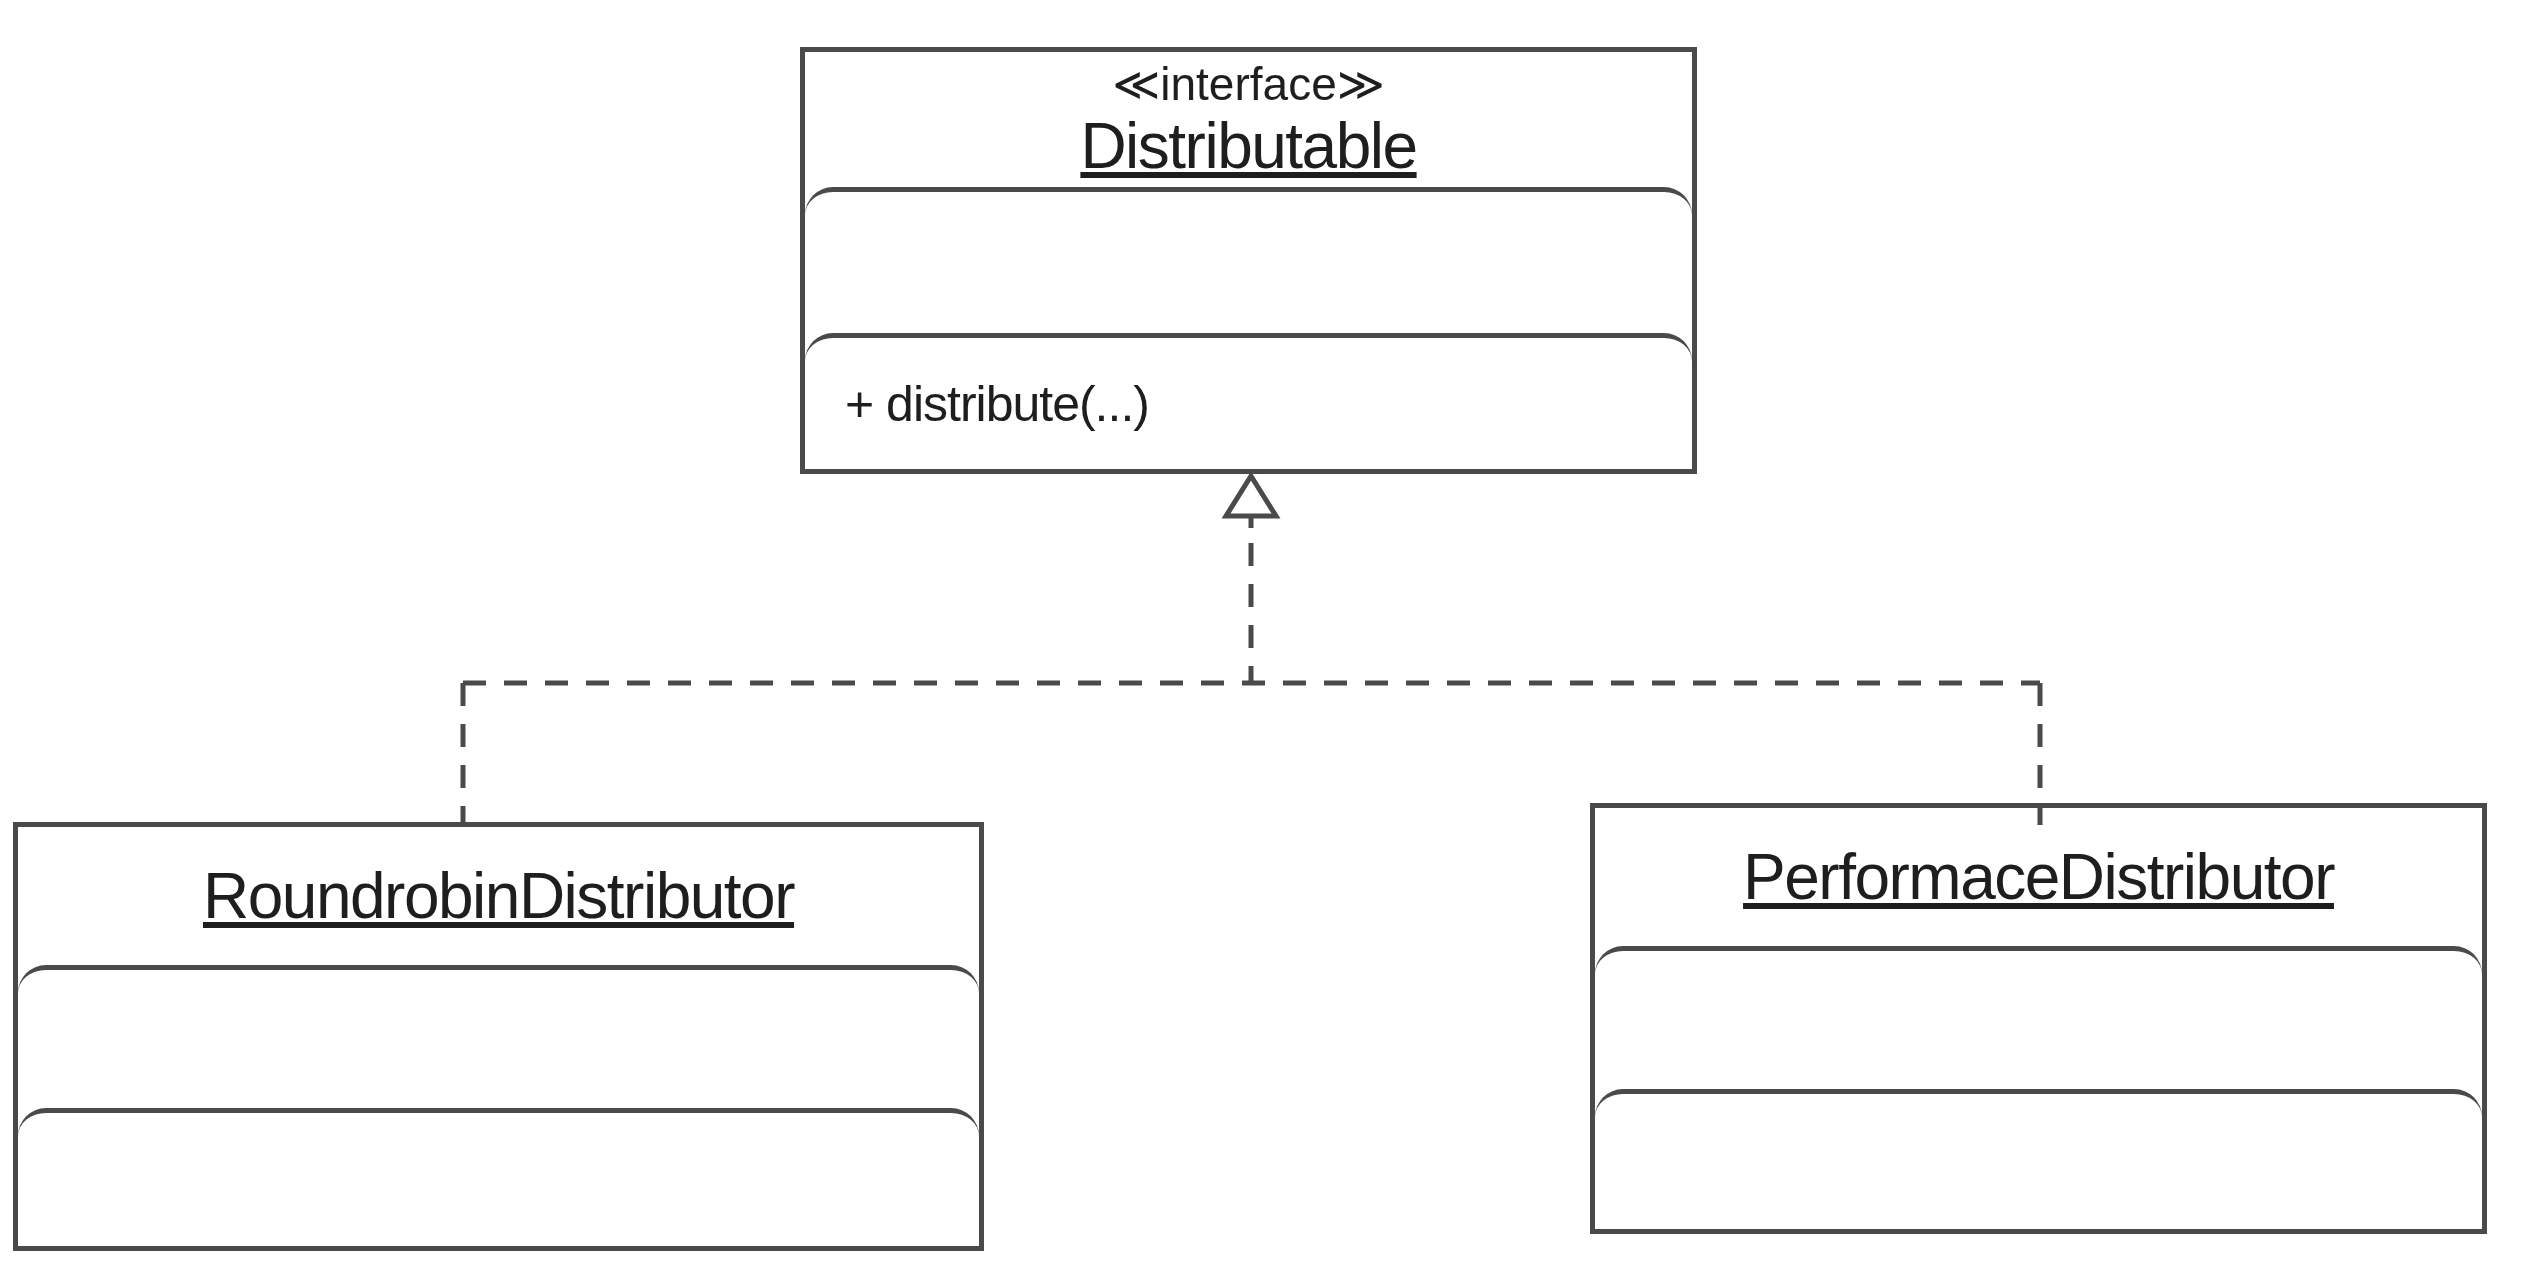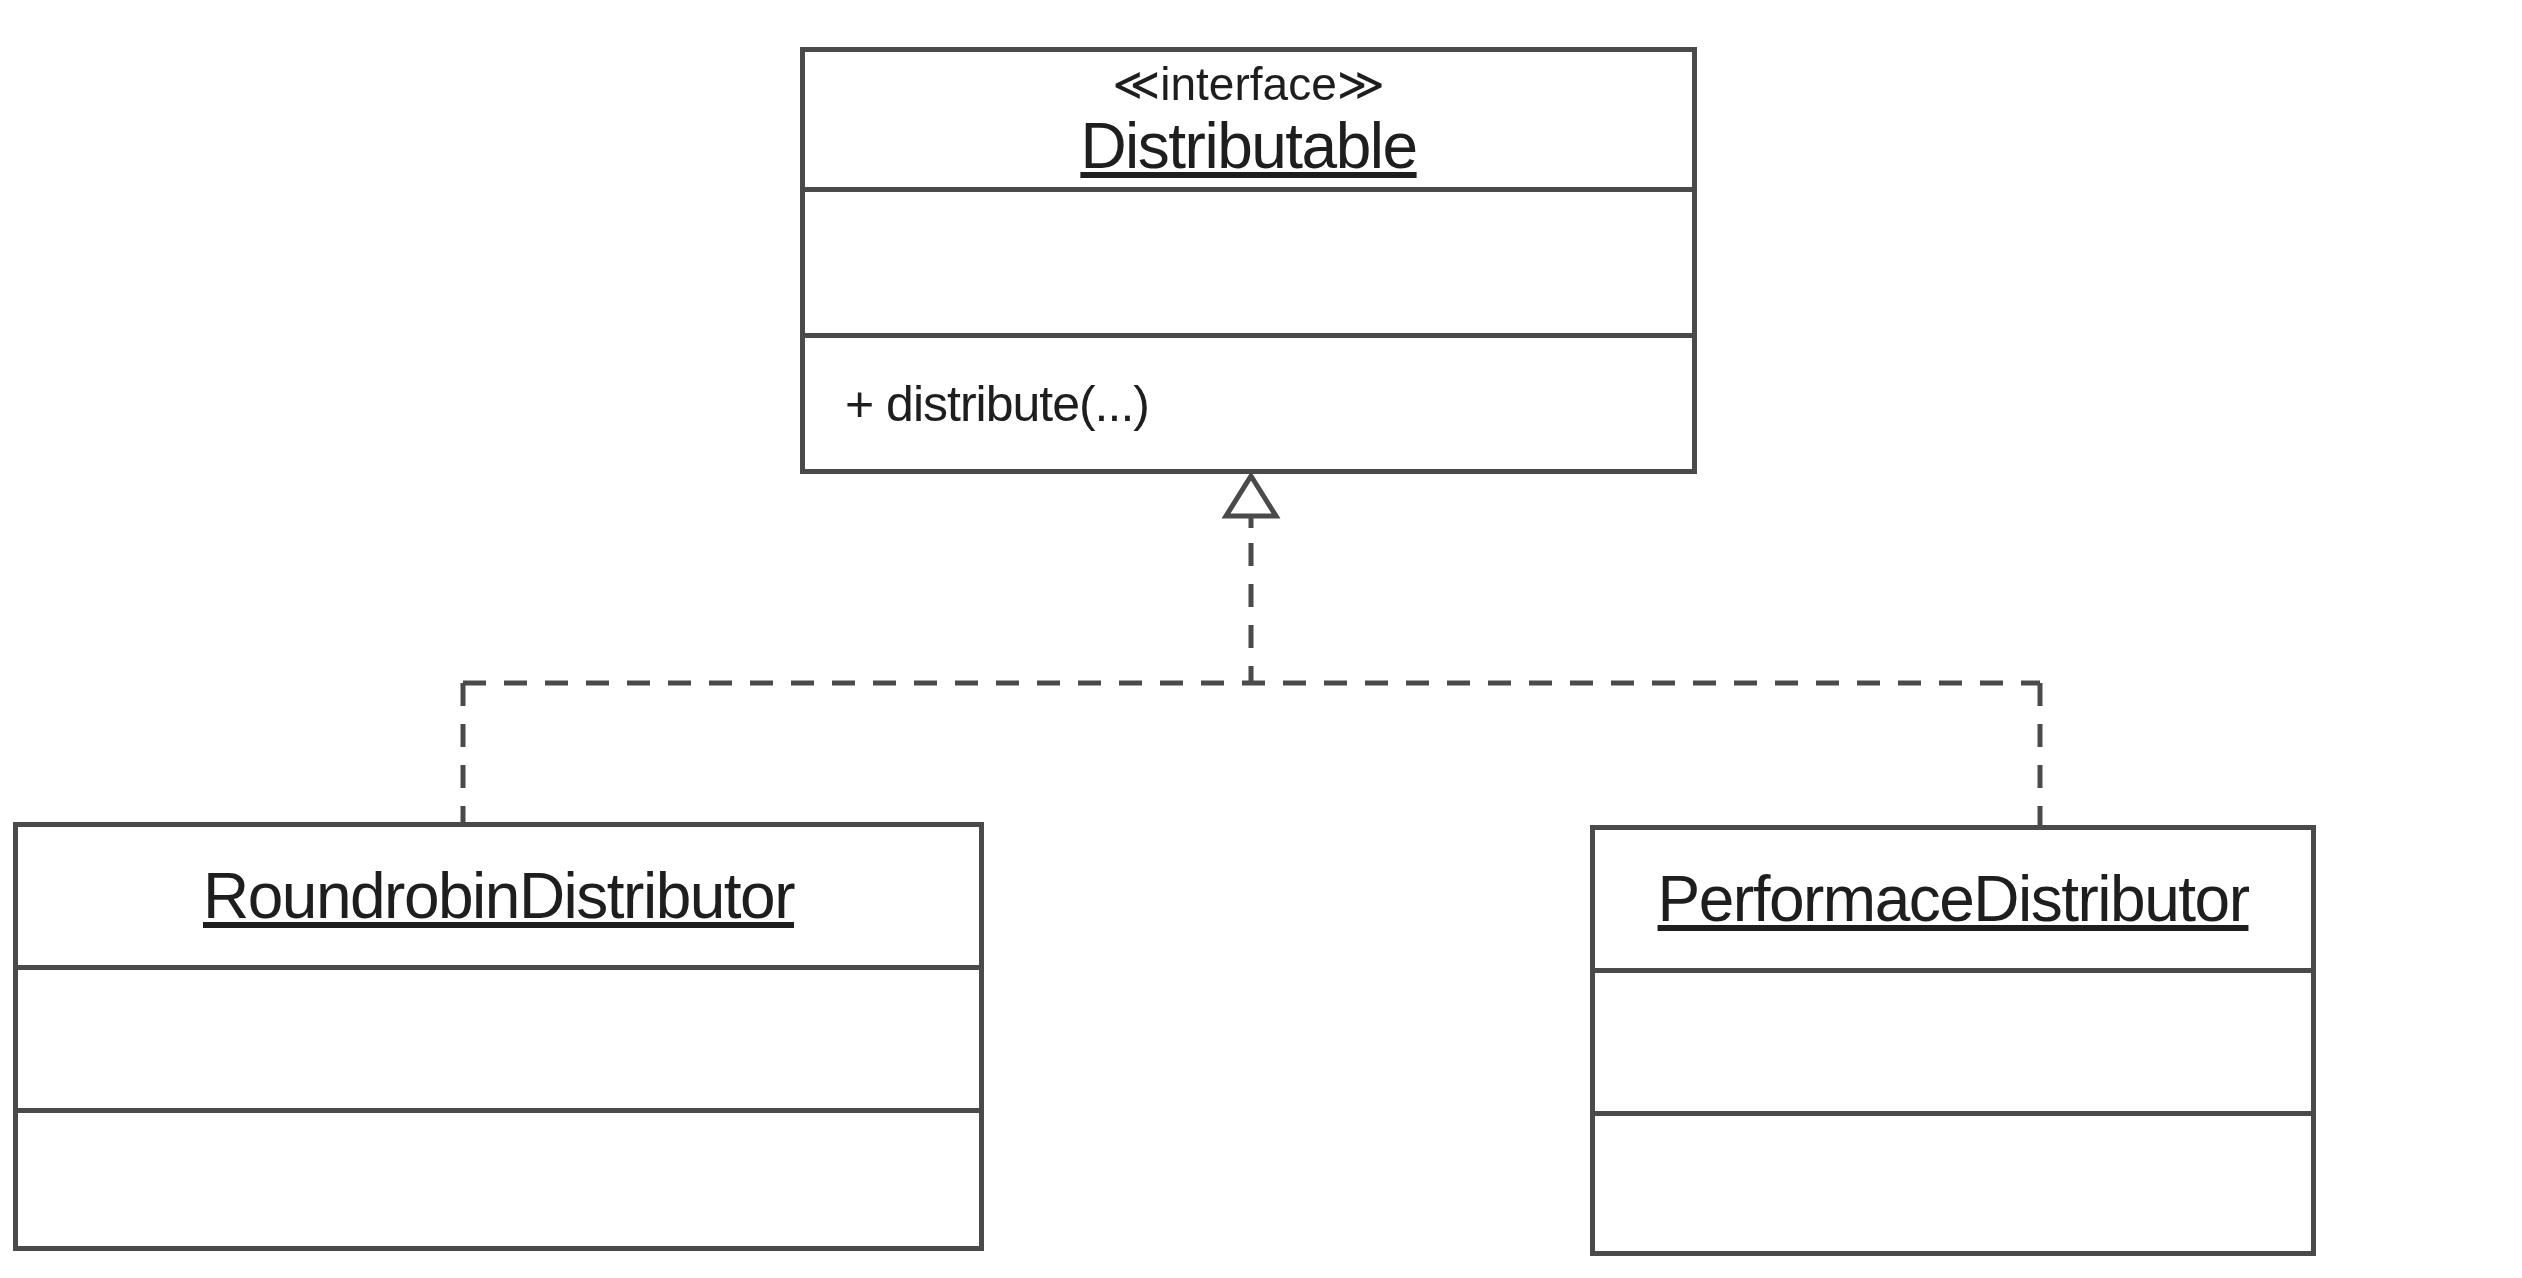--- a/index.html
+++ b/index.html
@@ -22,37 +22,38 @@
     border: 5px solid #4a4a4a;
     background: #ffffff;
     display: grid;
   }
   .uml-box .compartment {
     box-sizing: border-box;
     display: flex;
     align-items: center;
     justify-content: center;
     flex-direction: column;
+    border-radius: 28px;
   }
   .uml-box .compartment + .compartment {
     border-top: 5px solid #4a4a4a;
   }
   #interface-box {
     left: 800px; top: 47px;
     width: 897px; height: 427px;
     grid-template-rows: 135px 146px auto;
   }
   #class-box-left {
     left: 13px; top: 822px;
     width: 971px; height: 429px;
     grid-template-rows: 138px 143px auto;
   }
   #class-box-right {
-    left: 1590px; top: 825px;
-    width: 726px; height: 431px;
+    left: 1590px; top: 803px;
+    width: 897px; height: 431px;
     grid-template-rows: 138px 143px auto;
   }
   .stereotype {
     font-size: 46px;
     line-height: 1.15;
     white-space: nowrap;
   }
   .class-name {
     font-size: 64px;
     letter-spacing: -1.5px;

